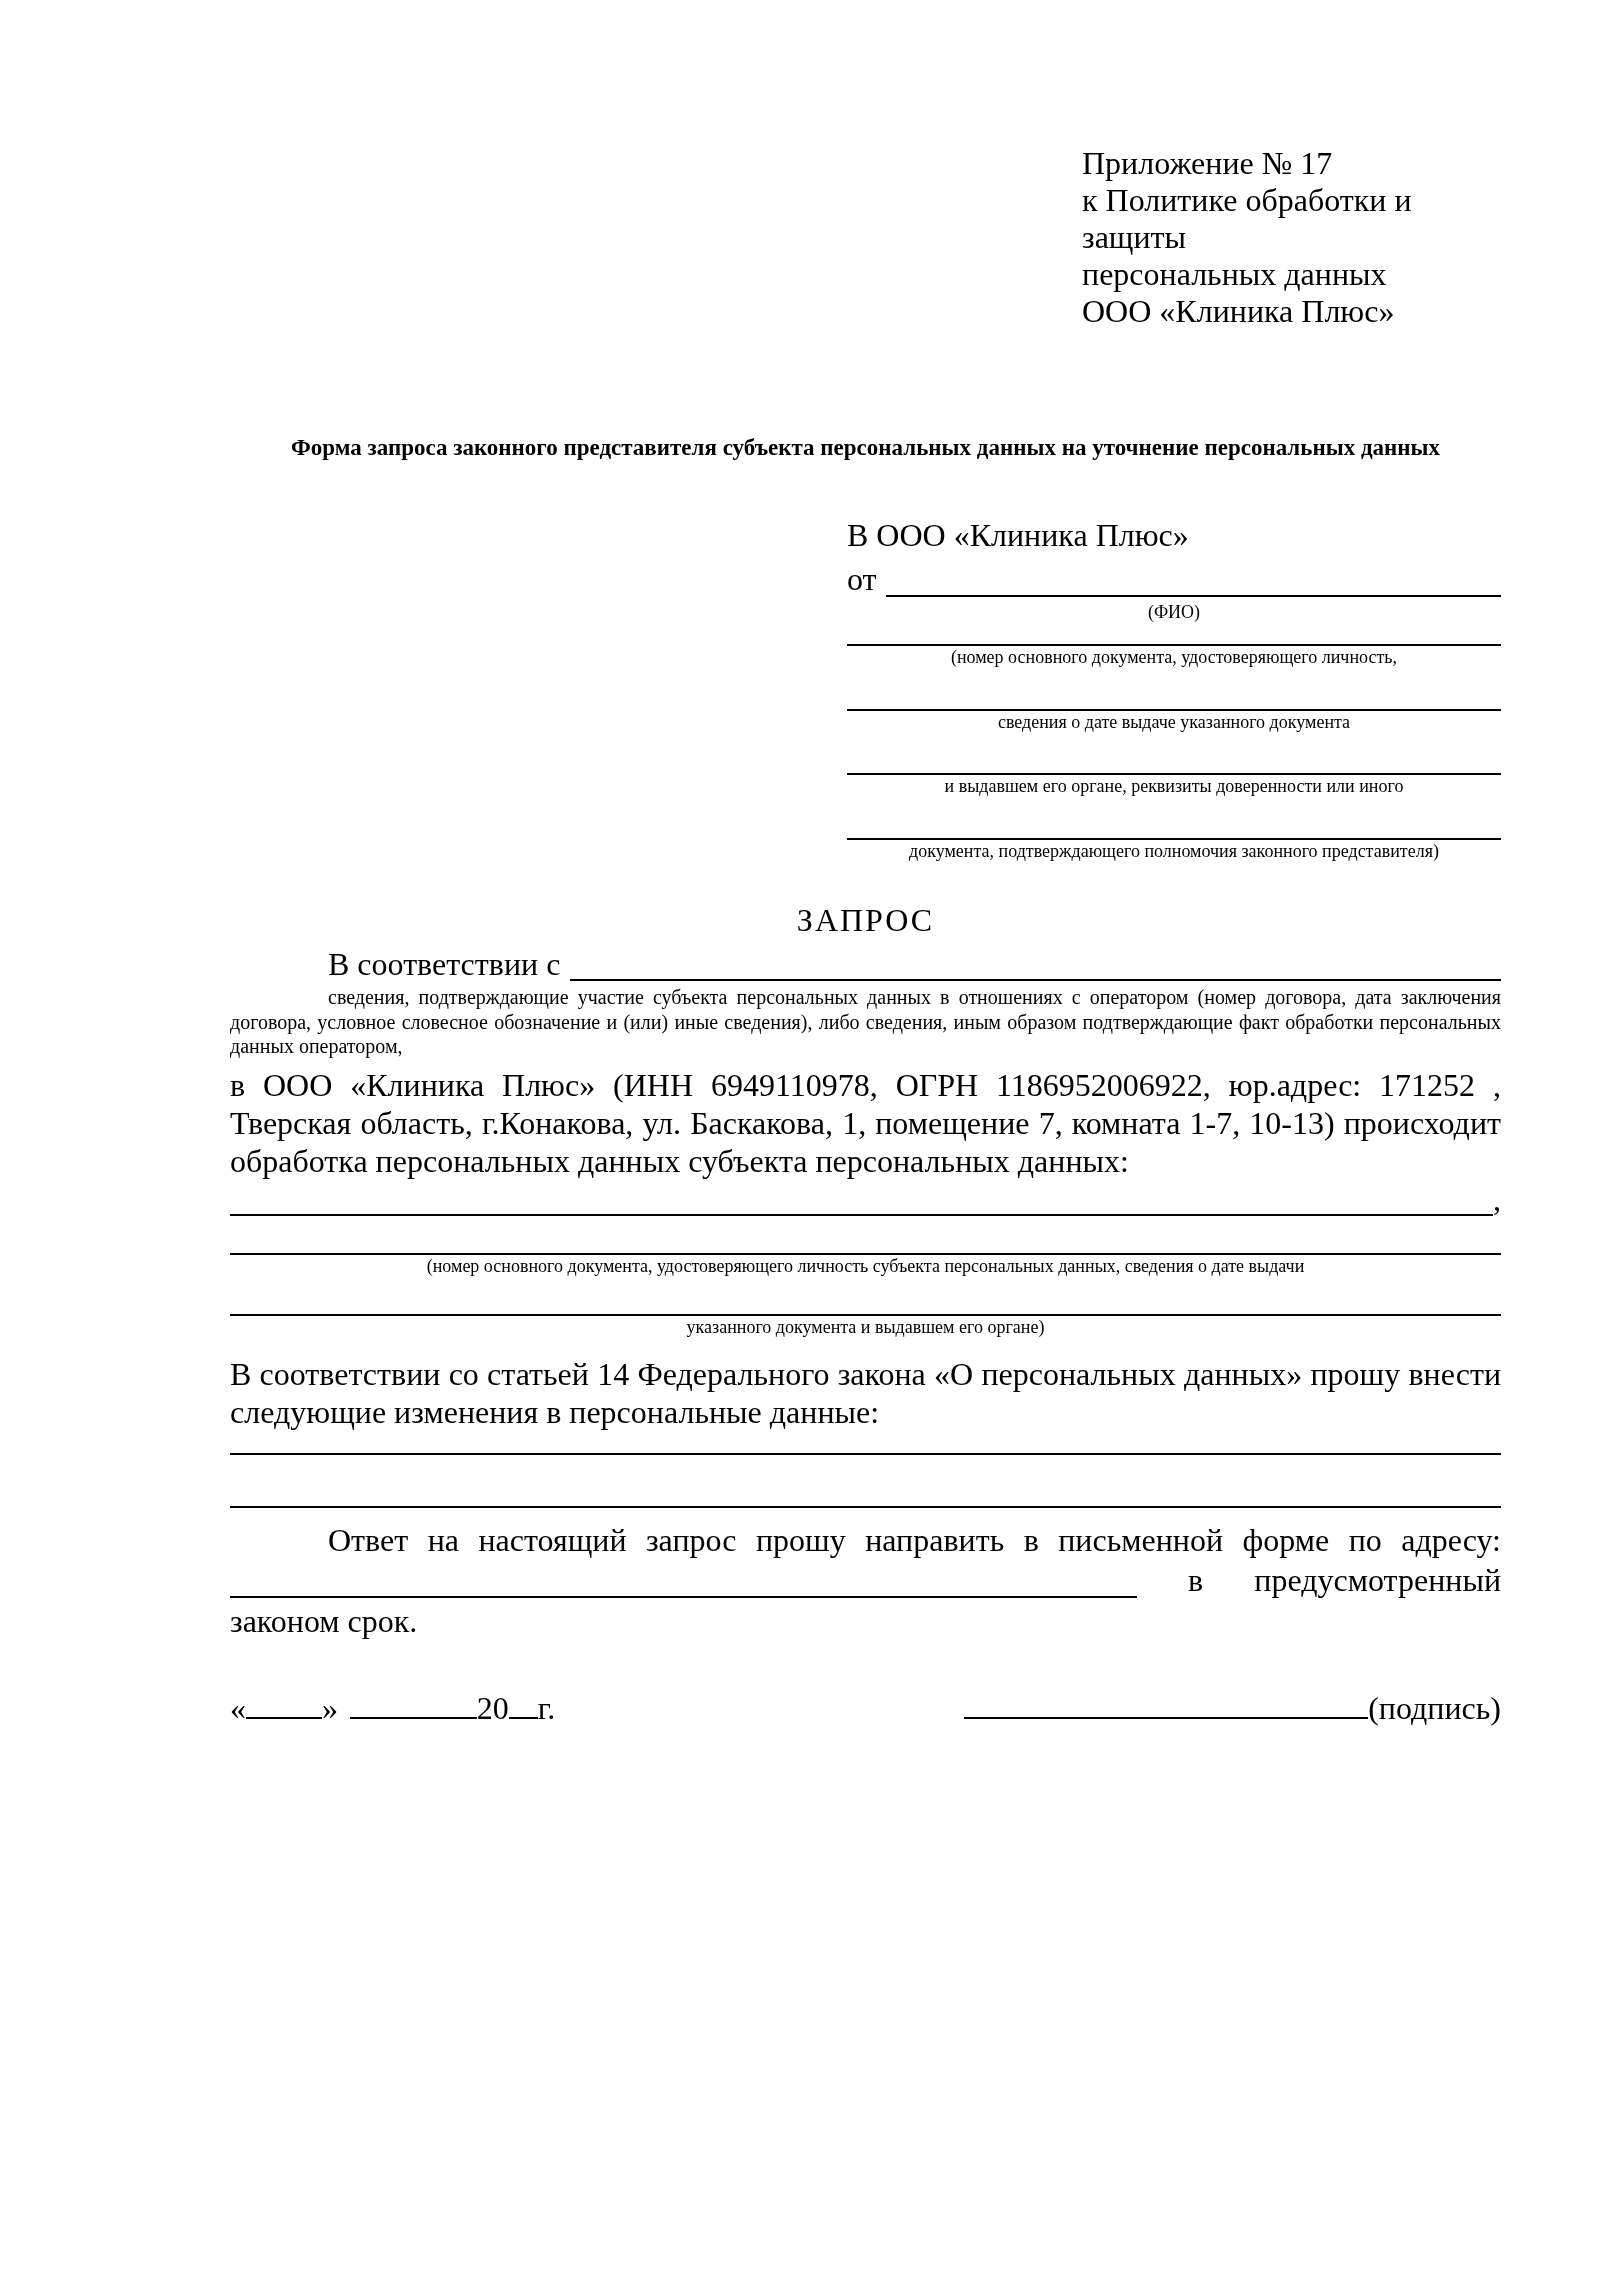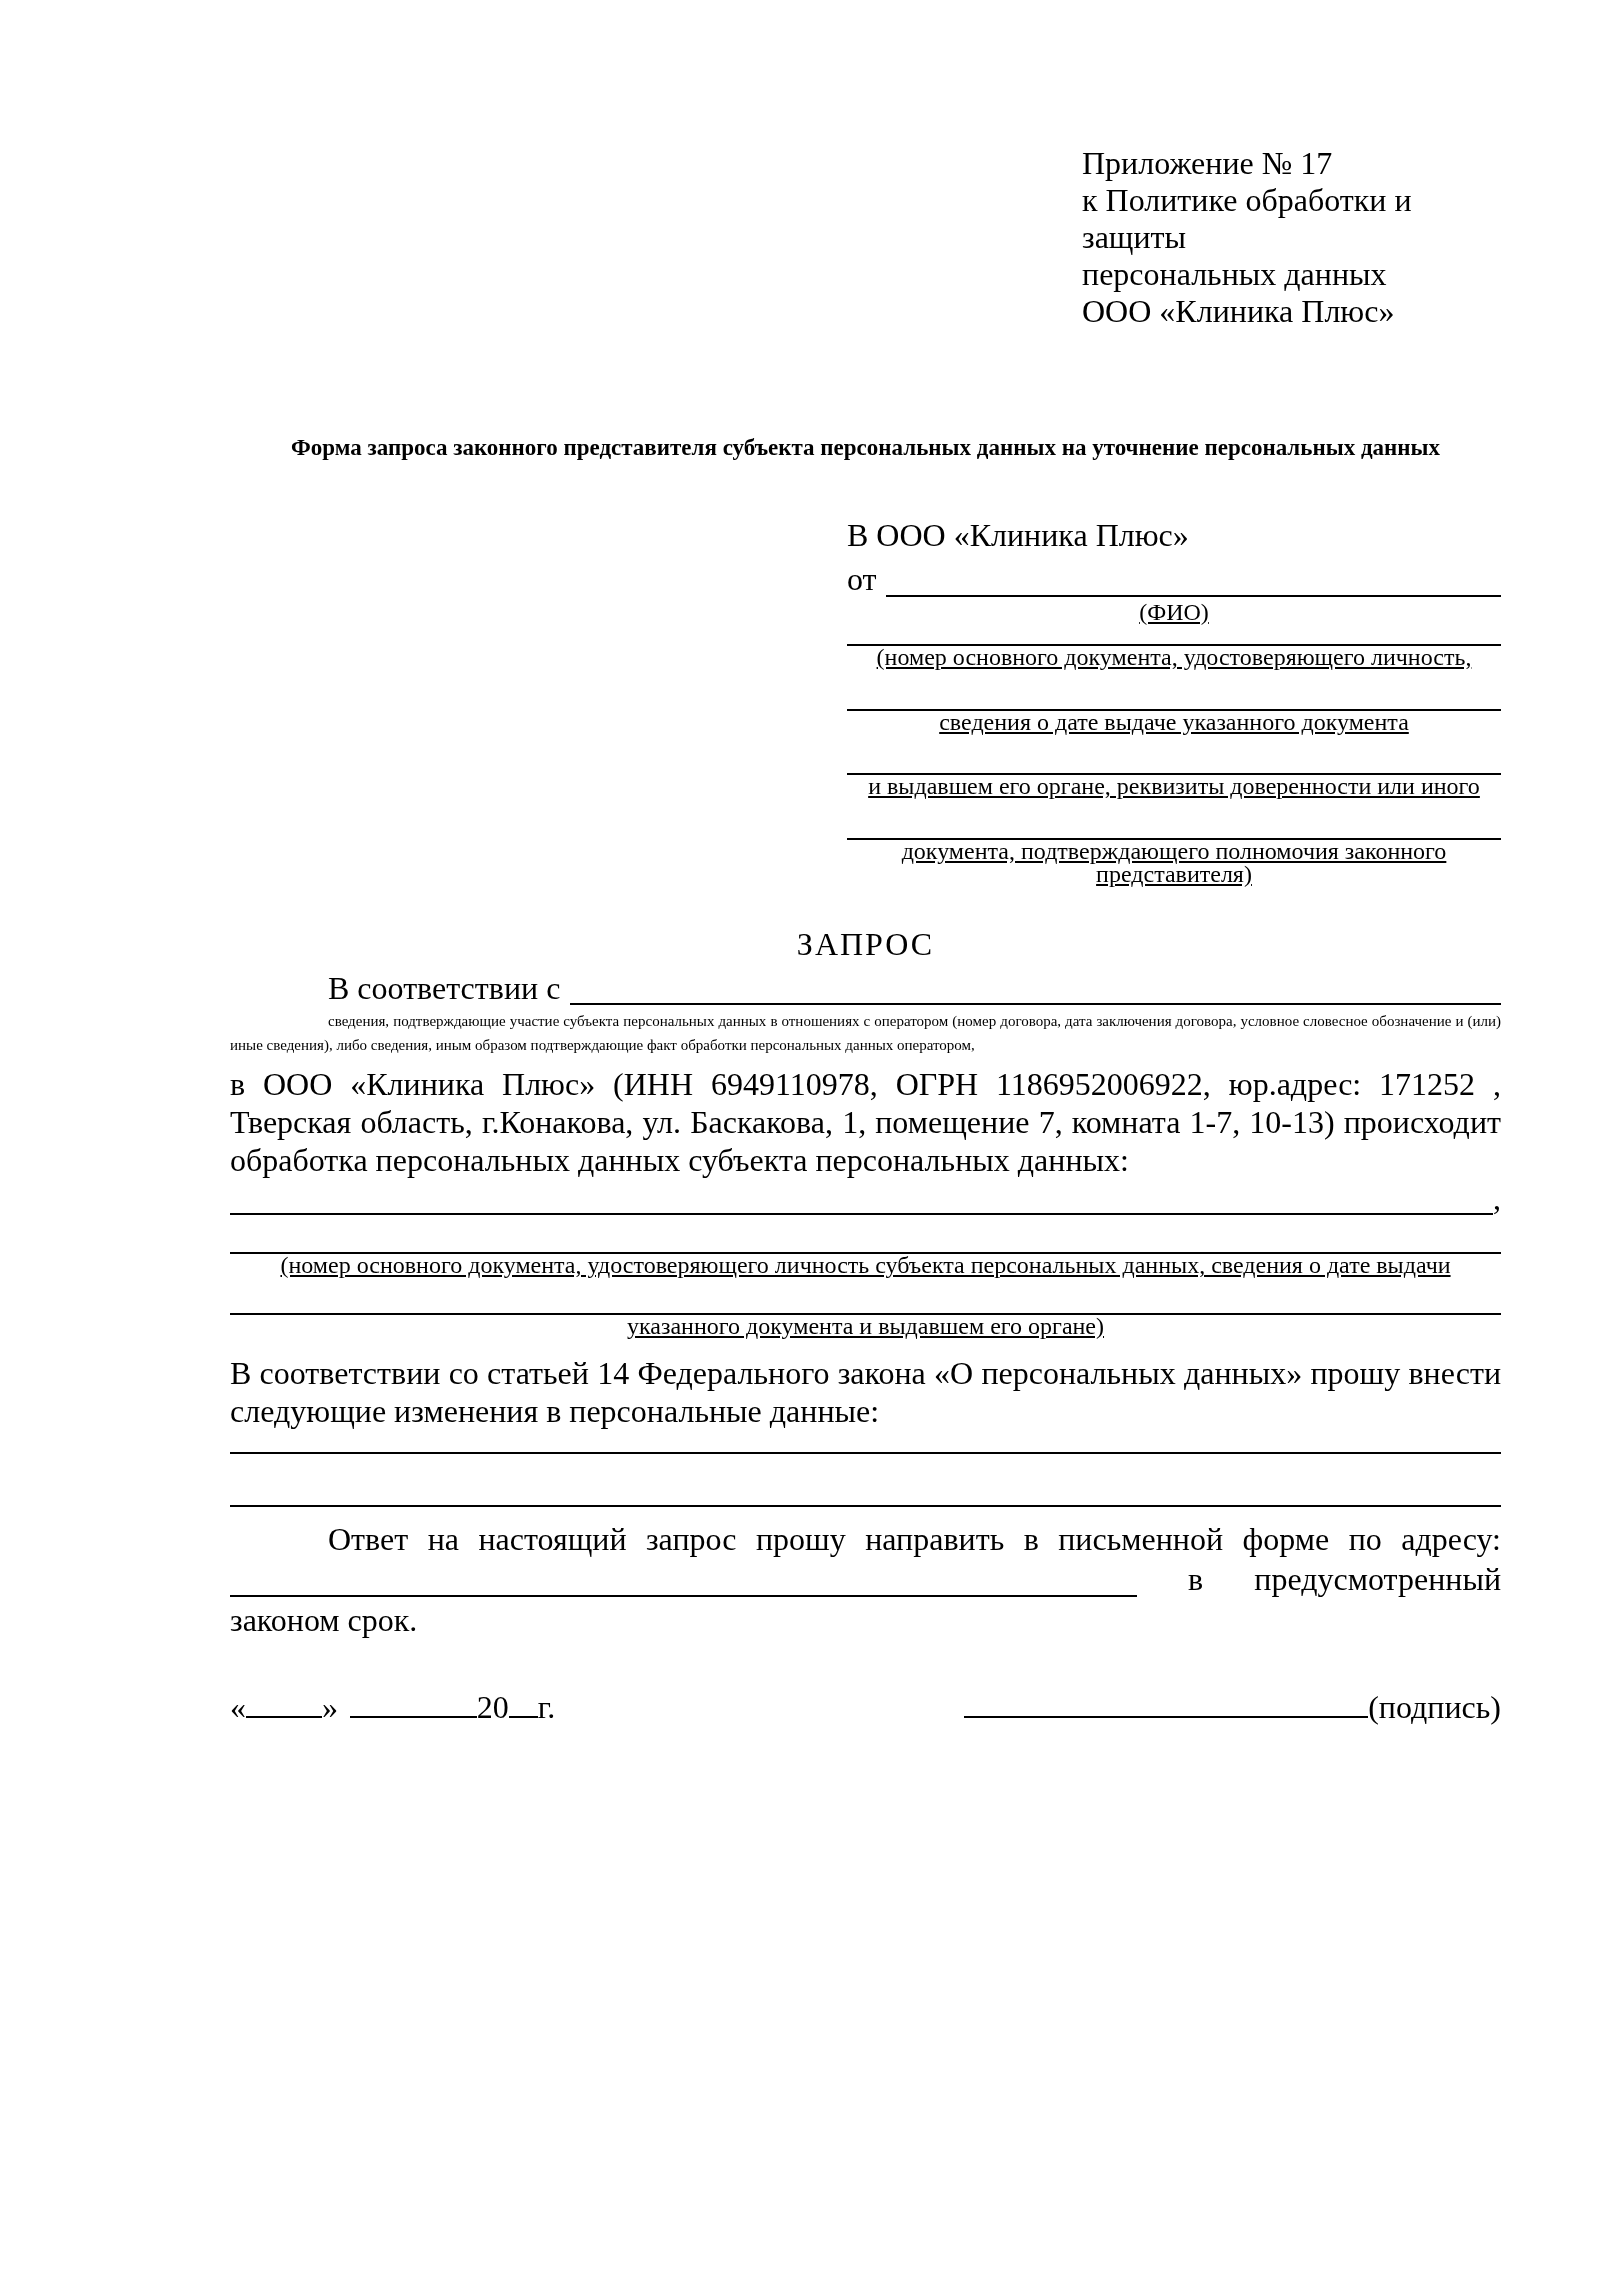--- a/index.html
+++ b/index.html
@@ -17,29 +17,29 @@
   
   .title{font-weight:bold;font-size:23px;line-height:48px;text-align:center;margin-top:94px;}
   
   .addressee{margin-left:617px;margin-top:41px;}
   .addr-to{line-height:44px;}
   .row{display:flex;align-items:flex-end;}
   .fline{border-bottom:2.9px solid #000;margin-bottom:3.9px;}
   .grow{flex:1 1 auto;}
   .from-row{line-height:44px;}
   .from-row .fline{margin-left:9.8px;}
-  .cap{font-size:24px;line-height:23.5px;text-align:center;text-decoration:underline;}
+  .cap{font-size:18px;line-height:23.5px;text-align:center;}
   .rule{border-bottom:2.9px solid #000;height:0;}
   .g1{margin-top:19.6px;}
   .g2{margin-top:39px;}
   
   .zapros{text-align:center;line-height:44px;margin-top:35px;letter-spacing:2px;}
   .intro{line-height:41px;margin-top:2px;}
   .indent1{margin-left:98px;padding-right:9.8px;white-space:nowrap;}
-  .note{font-size:15px;line-height:24.5px;text-align:justify;text-indent:98px;}
+  .note{font-size:20px;line-height:24.5px;text-align:justify;text-indent:98px;}
   .para{margin:0;line-height:38px;}
   .just{text-align:justify;}
   .op{margin-top:7.8px;}
   .subj{line-height:38px;}
   .subj .fline{margin-bottom:2px;}
   .r2{margin-top:35px;}
   .art{margin-top:15.7px;}
   .b1{margin-top:21.6px;}
   .b2{margin-top:51px;}
   .resp1{margin-top:13.7px;text-indent:98px;text-align:justify;text-align-last:justify;}

